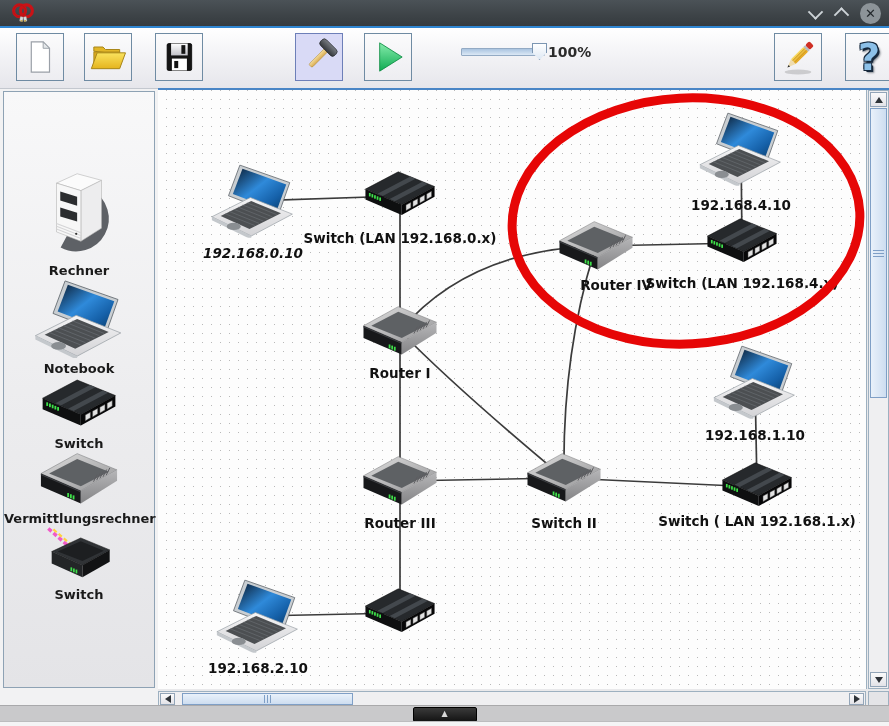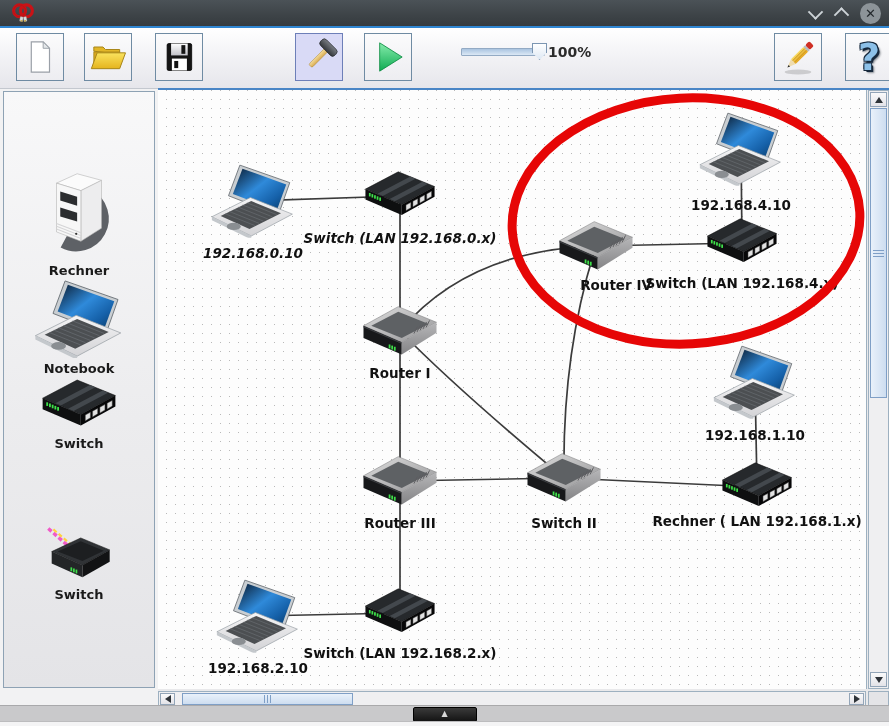--- a/index.html
+++ b/index.html
@@ -335,20 +335,26 @@
           <use href="#sym-laptop"></use>
         </svg>
       <div class="lab">Notebook</div>
     </div>
     <div class="side-item" style="top:286px">
       <svg width="80" height="55" viewBox="0 0 88 60">
           <use href="#sym-switch"></use>
         </svg>
       <div class="lab">Switch</div>
     </div>
+    <div class="side-item" style="top:358px">
+      <svg width="84" height="58" viewBox="0 0 92 64">
+          <use href="#sym-router"></use>
+        </svg>
+      <div class="lab">Vermittlungsrechner</div>
+    </div>
     <div class="side-item" style="top:434px">
       <svg width="84" height="58" viewBox="0 0 96 68">
           <use href="#sym-modem"></use>
         </svg>
       <div class="lab">Switch</div>
     </div>
   </div>
 
   <div class="canvaswrap">
     <div class="canvas" id="canvas">
@@ -368,21 +374,21 @@
           <path d="M438,156 Q404,262 406,388" fill="none" stroke="#3b3b3b" stroke-width="1.7"></path>
         </svg>
 
       <div class="node" style="left: 53px; top: 74px;"><svg width="84" height="74" viewBox="0 0 96 84">
             <use href="#sym-laptop"></use>
           </svg></div>
         <div class="node-label" style="left: 95px; top: 155px; font-style: italic;">192.168.0.10</div>
         <div class="node" style="left: 204px; top: 80px;"><svg width="76" height="52" viewBox="0 0 88 60">
             <use href="#sym-switch"></use>
           </svg></div>
-        <div class="node-label" style="left: 242px; top: 140px; font-style: italic;">Switch (LAN 192.168.0.x)</div>
+        <div class="node-label" style="left: 242px; top: 140px;">Switch (LAN 192.168.0.x)</div>
         <div class="node" style="left: 541px; top: 22px;"><svg width="84" height="74" viewBox="0 0 96 84">
             <use href="#sym-laptop"></use>
           </svg></div>
         <div class="node-label" style="left: 583px; top: 107px;">192.168.4.10</div>
         <div class="node" style="left: 398px; top: 128px;"><svg width="80" height="56" viewBox="0 0 92 64">
             <use href="#sym-router"></use>
           </svg></div>
         <div class="node-label" style="left: 458px; top: 187px;">Router IV</div>
         <div class="node" style="left: 546px; top: 127px;"><svg width="76" height="52" viewBox="0 0 88 60">
             <use href="#sym-switch"></use>
@@ -400,29 +406,28 @@
             <use href="#sym-router"></use>
           </svg></div>
         <div class="node-label" style="left: 406px; top: 425px;">Switch II</div>
         <div class="node" style="left: 555px; top: 255px;"><svg width="84" height="74" viewBox="0 0 96 84">
             <use href="#sym-laptop"></use>
           </svg></div>
         <div class="node-label" style="left: 597px; top: 337px;">192.168.1.10</div>
         <div class="node" style="left: 561px; top: 371px;"><svg width="76" height="52" viewBox="0 0 88 60">
             <use href="#sym-switch"></use>
           </svg></div>
-        <div class="node-label" style="left: 599px; top: 423px;">Rechner ( LAN 192.168.1.x)</div>
+        <div class="node-label" style="left: 599px; top: 423px;">Switch ( LAN 192.168.1.x)</div>
         <div class="node" style="left: 58px; top: 489px;"><svg width="84" height="74" viewBox="0 0 96 84">
             <use href="#sym-laptop"></use>
           </svg></div>
         <div class="node-label" style="left: 100px; top: 570px;">192.168.2.10</div>
         <div class="node" style="left: 204px; top: 497px;"><svg width="76" height="52" viewBox="0 0 88 60">
             <use href="#sym-switch"></use>
           </svg></div>
-        <div class="node-label" style="left: 242px; top: 555px;">Switch (LAN 192.168.2.x)</div>
         <svg class="annot" id="annot-svg" width="708" height="599">
           <ellipse cx="528" cy="131" rx="174" ry="123" transform="rotate(-3 528 131)" fill="none" stroke="#e60606" stroke-width="9"></ellipse>
         </svg>
     </div>
 
     <div class="vscroll">
       <div class="sbtn" style="left:1px;top:1px;width:17px;height:15px">
           <span class="tri up"></span>
         </div>
       <div class="vthumb">

